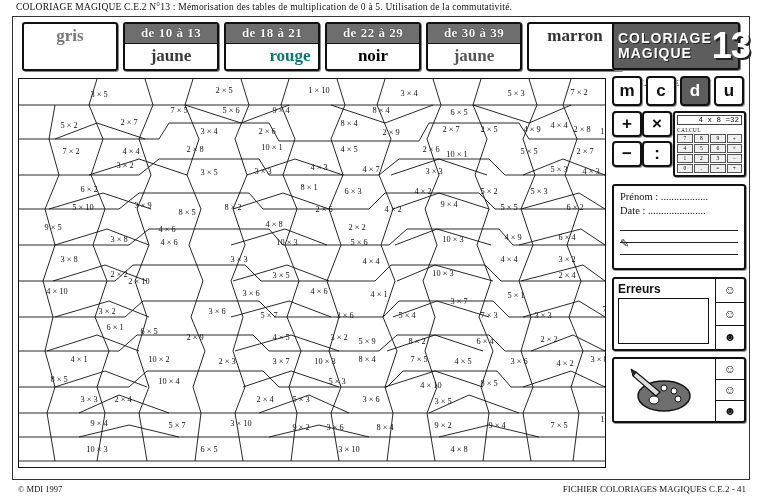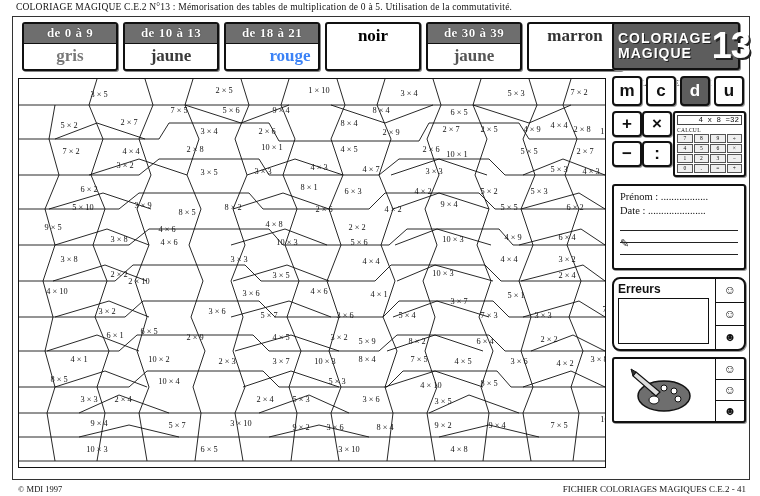--- a/index.html
+++ b/index.html
@@ -49,21 +49,21 @@
   }
   .lg .col{
     font-size:17px;
     font-weight:bold;
     text-align:center;
     padding:2px 0 3px;
     font-family:"Liberation Serif", serif;
   }
   .lg.c-gris .col{color:#777;}
   .lg.c-vert .col{color:#3a3a3a;}
-  .lg.c-rouge .col{color:#3b82f6;margin-left:36px;}
+  .lg.c-rouge .col{color:#0f766e;margin-left:36px;}
   .lg.c-noir .col{color:#000;}
   .lg.c-jaune .col{color:#555;}
   .lg.c-marron .col{color:#333;}
   
   .titleblk{
     position:absolute;top:22px;left:612px;
     width:128px;height:48px;
     border:2px solid #111;border-radius:3px;
     background:#5d5d5d;
     color:#fff;
@@ -124,21 +124,21 @@
     margin-top:7px;border:2px solid #111;border-radius:3px;background:#fff;
     padding:5px 6px 4px;box-sizing:border-box;height:86px;position:relative;
     box-shadow:1px 1px 0 #999;
   }
   .fields .fl{font-size:10.5px;margin-bottom:3px;}
   .fields .rule{border-bottom:1px solid #222;height:11px;margin:0 0 0 0;}
   .fields .pen{
     position:absolute;left:6px;bottom:18px;font-size:11px;color:#333;
   }
   .errbox{
-    margin-top:7px;border:2px solid #111;border-radius:8px;background:#fff;
+    margin-top:7px;border:2px solid #111;border-radius:3px;background:#fff;
     height:74px;display:flex;box-shadow:1px 1px 0 #999;box-sizing:border-box;
   }
   .errbox .lft{flex:1;padding:3px 4px;box-sizing:border-box;}
   .errbox .lft .t{font-family:"Liberation Sans",sans-serif;font-weight:bold;font-size:12px;margin-bottom:2px;}
   .errbox .lft .sq{border:1.5px solid #111;height:44px;margin-right:2px;}
   .errbox .rgt{width:28px;border-left:1.5px solid #111;display:flex;flex-direction:column;}
   .face{
     flex:1;border-bottom:1px solid #111;display:flex;align-items:center;justify-content:center;
     font-size:12px;
   }
@@ -179,32 +179,32 @@
 
   <div class="frame"></div>
 
   <div class="hdr">
     <div class="left">COLORIAGE MAGIQUE C.E.2  N°13 : Mémorisation des tables de multiplication de 0 à 5. Utilisation de la commutativité.</div>
     <div class="right">CALCUL REFLECHI</div>
   </div>
 
   <div class="legend">
     <div class="lg c-gris">
-      <div class="band">de 0 à 9</div>
       <div class="col">gris</div>
     </div>
     <div class="lg c-vert">
       <div class="band">de 10 à 13</div>
       <div class="col">jaune</div>
     </div>
     <div class="lg c-rouge">
       <div class="band">de 18 à 21</div>
       <div class="col">rouge</div>
     </div>
     <div class="lg c-noir">
+      <div class="band">de 22 à 29</div>
       <div class="col">noir</div>
     </div>
     <div class="lg c-jaune">
       <div class="band">de 30 à 39</div>
       <div class="col">jaune</div>
     </div>
     <div class="lg c-marron">
       <div class="col">marron</div>
     </div>
   </div>
@@ -454,21 +454,21 @@
         <div class="cellnum" style="left: 440px; top: 222px;">3 × 7</div>
         <div class="cellnum" style="left: 497px; top: 216px;">5 × 1</div>
         <div class="cellnum" style="left: 88px; top: 232px;">3 × 2</div>
         <div class="cellnum" style="left: 198px; top: 232px;">3 × 6</div>
         <div class="cellnum" style="left: 250px; top: 236px;">5 × 7</div>
         <div class="cellnum" style="left: 326px; top: 236px;">3 × 6</div>
         <div class="cellnum" style="left: 388px; top: 236px;">5 × 4</div>
         <div class="cellnum" style="left: 470px; top: 236px;">7 × 3</div>
         <div class="cellnum" style="left: 524px; top: 236px;">3 × 3</div>
         <div class="cellnum" style="left: 592px; top: 230px;">7 × 4</div>
-        <div class="cellnum" style="left: 96px; top: 256px;">6 × 1</div>
+        <div class="cellnum" style="left: 96px; top: 248px;">6 × 1</div>
         <div class="cellnum" style="left: 130px; top: 252px;">6 × 5</div>
         <div class="cellnum" style="left: 176px; top: 258px;">2 × 9</div>
         <div class="cellnum" style="left: 262px; top: 258px;">4 × 5</div>
         <div class="cellnum" style="left: 320px; top: 258px;">3 × 2</div>
         <div class="cellnum" style="left: 348px; top: 262px;">5 × 9</div>
         <div class="cellnum" style="left: 398px; top: 262px;">8 × 2</div>
         <div class="cellnum" style="left: 466px; top: 262px;">6 × 4</div>
         <div class="cellnum" style="left: 530px; top: 260px;">2 × 2</div>
         <div class="cellnum" style="left: 60px; top: 280px;">4 × 1</div>
         <div class="cellnum" style="left: 140px; top: 280px;">10 × 2</div>

